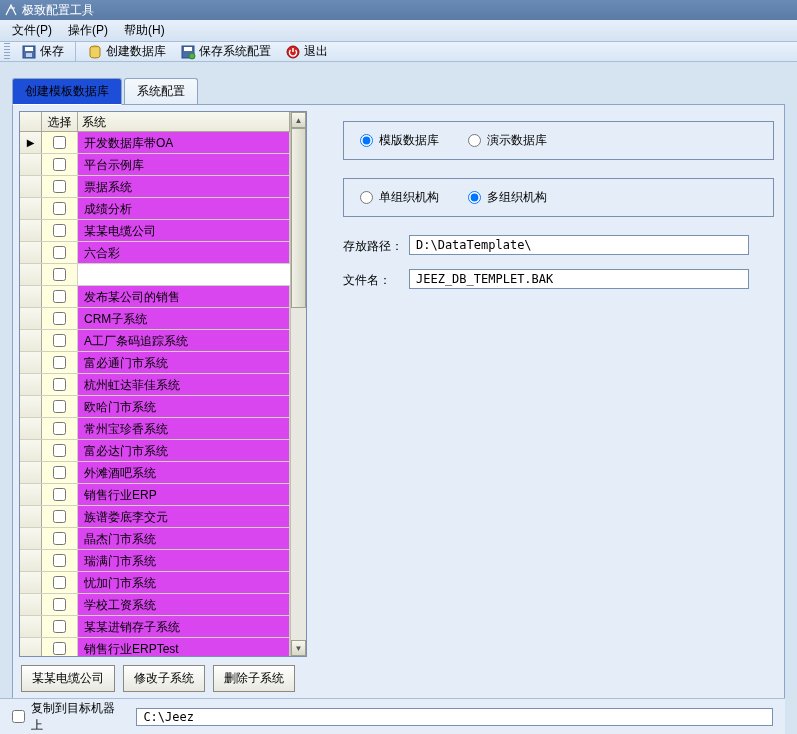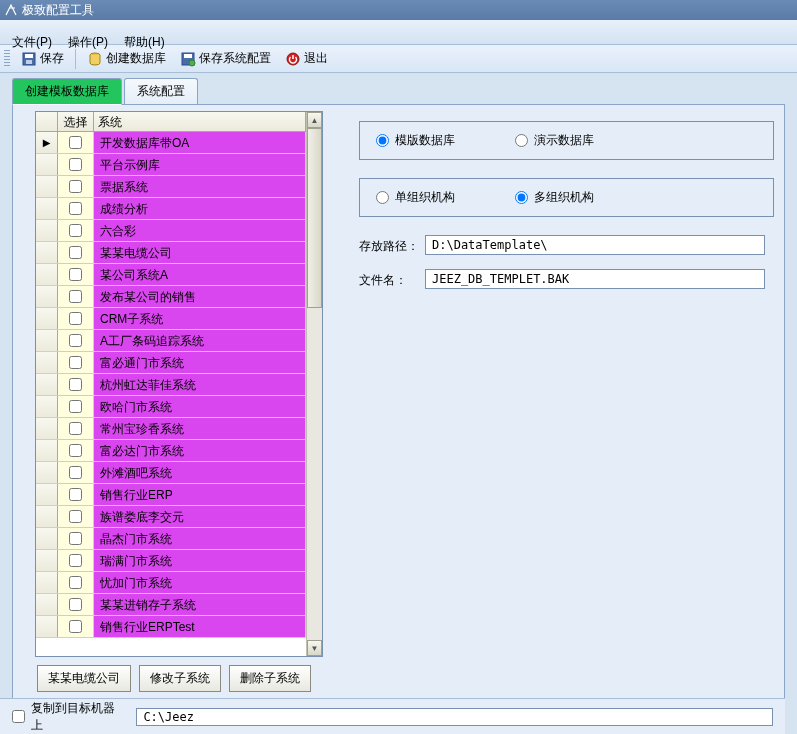--- a/index.html
+++ b/index.html
@@ -2,36 +2,36 @@
 <html><head>
 <meta charset="utf-8">
 <style>
 * { box-sizing: border-box; margin: 0; padding: 0; }
 body { font-family: "Microsoft YaHei", "SimSun", Arial, sans-serif; font-size: 12px; background: #d6e4f2; width: 797px; height: 734px; overflow: hidden; position: relative; }
 
 .titlebar { background: linear-gradient(to bottom, #6a8bb5, #5a7ba5); height: 20px; color: #fff; display: flex; align-items: center; padding: 0 4px; }
 .titlebar .app-icon { width: 14px; height: 14px; margin-right: 4px; display: inline-block; }
 .titlebar .title-text { font-size: 12px; }
 
-.menubar { background: linear-gradient(to bottom, #e8f0fa, #d4e2f2); height: 22px; display: flex; align-items: flex-start; padding: 12px 4px; border-bottom: 1px solid #a8bed8; }
+.menubar { background: linear-gradient(to bottom, #e8f0fa, #d4e2f2); height: 22px; display: flex; align-items: flex-start; padding: 0 4px; border-bottom: 1px solid #a8bed8; }
 .menubar .menu-item { padding: 2px 8px; cursor: default; }
 
-.toolbar { background: linear-gradient(to bottom, #eaf2fc, #d8e6f5); height: 28px; display: flex; align-items: center; padding: 0 4px; border-bottom: 1px solid #a8bed8; }
+.toolbar { background: linear-gradient(to bottom, #eaf2fc, #d8e6f5); height: 20px; display: flex; align-items: center; padding: 0 4px; border-bottom: 1px solid #a8bed8; }
 .toolbar .grip { width: 6px; height: 18px; margin-right: 4px; background: repeating-linear-gradient(to bottom, #8aa5c5, #8aa5c5 1px, transparent 1px, transparent 3px); }
 .toolbar .tool-btn { display: flex; align-items: center; padding: 2px 6px; cursor: default; border: 1px solid transparent; }
 .toolbar .tool-icon { width: 16px; height: 16px; margin-right: 3px; }
 .toolbar .sep { width: 1px; height: 20px; background: #a8bed8; margin: 0 4px; }
 
 .content { position: absolute; top: 70px; left: 0; right: 0; bottom: 40px; padding: 8px 12px 0 12px; }
 
 .tabs { display: flex; position: relative; z-index: 2; }
 .tab { padding: 4px 12px; background: linear-gradient(to bottom, #f5f9fd, #e5eef8); border: 1px solid #8aa5c5; border-bottom: none; margin-right: 2px; cursor: default; border-radius: 3px 3px 0 0; position: relative; }
-.tab.active { background: #22c55e; border-bottom: 1px solid #fff; margin-bottom: -1px; }
-
-.tab-panel { border: 1px solid #8aa5c5; background: #e5eef8; height: 610px; display: flex; padding-left: 16px; }
+.tab.active { background: #1d4ed8; border-bottom: 1px solid #fff; margin-bottom: -1px; }
+
+.tab-panel { border: 1px solid #8aa5c5; background: #e5eef8; height: 610px; display: flex; }
 
 .left-col { width: 300px; padding: 6px; position: relative; }
 .grid-wrap { border: 1px solid #7a90b0; background: #fff; height: 546px; position: relative; display: flex; }
 .grid-main { flex: 1; overflow: hidden; }
 .grid-header { display: flex; background: linear-gradient(to bottom, #f8f8f0, #eceadb); border-bottom: 1px solid #aca899; height: 20px; }
 .gh-cell { border-right: 1px solid #aca899; padding: 2px 4px; font-size: 12px; }
 .gh-rowh { width: 22px; }
 .gh-sel { width: 36px; text-align: center; }
 .gh-sys { flex: 1; }
 .grid-body { overflow-y: hidden; }
@@ -45,21 +45,21 @@
 .vscroll { width: 16px; background: #e8e8e0; border-left: 1px solid #c0c0b0; position: relative; }
 .vscroll .arrow { height: 16px; background: linear-gradient(to bottom, #f8f8f0, #d8d8c8); border: 1px solid #a0a090; display:flex; align-items:center; justify-content:center; font-size:8px; color:#555; }
 .vscroll .thumb { position: absolute; top: 16px; left: 0; right: 0; height: 180px; background: linear-gradient(to right, #f0f0e8, #d8d8c8); border: 1px solid #a0a090; }
 .vscroll .arrow-down { position: absolute; bottom: 0; left: 0; right: 0; }
 
 .sub-btns { display: flex; gap: 8px; margin-top: 8px; padding: 0 2px; }
 .sub-btns .btn { padding: 4px 10px; background: linear-gradient(to bottom, #fff, #e8e8e0); border: 1px solid #8a8a80; cursor: default; font-size: 12px; }
 
 .right-col { flex: 1; padding: 16px 10px 10px 30px; }
 .group-box { border: 1px solid #7a90b0; padding: 10px 16px; margin-bottom: 18px; background: #e5eef8; }
-.radio-row { display: flex; gap: 60px; align-items: flex-end; }
+.radio-row { display: flex; gap: 29px; align-items: flex-end; }
 .radio-row label { display: flex; align-items: center; gap: 6px; cursor: default; }
 .form-row { display: flex; align-items: flex-end; margin-bottom: 14px; }
 .form-label { width: 66px; }
 .form-input { flex: 1; border: 1px solid #7a90b0; background: #fff; padding: 3px 6px; font-family: "SimSun", monospace; font-size: 12px; height: 20px; max-width: 340px; }
 
 .bottom-bar { position: absolute; left: 0; right: 12px; bottom: 0; height: 36px; background: #e5eef8; border-top: 1px solid #a8bed8; display: flex; align-items: center; padding: 0 12px; }
 .bottom-bar label { display: flex; align-items: center; gap: 6px; margin-right: 10px; }
 .bottom-input { border: 1px solid #7a90b0; background: #fff; padding: 2px 6px; font-family: "SimSun", monospace; font-size: 12px; width: 640px; height: 18px; }
 
 svg { display: block; }
@@ -170,35 +170,34 @@
                 <div class="gr-sel">
                   <input type="checkbox" style="">
                 </div>
                 <div class="gr-sys">成绩分析</div>
               </div>
               <div class="grid-row">
                 <div class="gr-rowh"></div>
                 <div class="gr-sel">
                   <input type="checkbox" style="">
                 </div>
+                <div class="gr-sys">某某电缆公司</div>
+              </div>
+              <div class="grid-row">
+                <div class="gr-rowh"></div>
+                <div class="gr-sel">
+                  <input type="checkbox" style="">
+                </div>
                 <div class="gr-sys">六合彩</div>
               </div>
               <div class="grid-row">
                 <div class="gr-rowh"></div>
                 <div class="gr-sel">
                   <input type="checkbox" style="">
                 </div>
-                <div class="gr-sys">某某电缆公司</div>
-              </div>
-              <div class="grid-row">
-                <div class="gr-rowh"></div>
-                <div class="gr-sel">
-                  <input type="checkbox" style="">
-                </div>
-                <div class="gr-sys">某公司系统A</div>
               </div>
               <div class="grid-row">
                 <div class="gr-rowh"></div>
                 <div class="gr-sel">
                   <input type="checkbox" style="">
                 </div>
                 <div class="gr-sys">发布某公司的销售</div>
               </div>
               <div class="grid-row">
                 <div class="gr-rowh"></div>
@@ -283,20 +282,27 @@
                   <input type="checkbox" style="">
                 </div>
                 <div class="gr-sys">瑞满门市系统</div>
               </div>
               <div class="grid-row">
                 <div class="gr-rowh"></div>
                 <div class="gr-sel">
                   <input type="checkbox" style="">
                 </div>
                 <div class="gr-sys">忧加门市系统</div>
+              </div>
+              <div class="grid-row">
+                <div class="gr-rowh"></div>
+                <div class="gr-sel">
+                  <input type="checkbox" style="">
+                </div>
+                <div class="gr-sys">学校工资系统</div>
               </div>
               <div class="grid-row">
                 <div class="gr-rowh"></div>
                 <div class="gr-sel">
                   <input type="checkbox" style="">
                 </div>
                 <div class="gr-sys">某某进销存子系统</div>
               </div>
               <div class="grid-row">
                 <div class="gr-rowh"></div>

